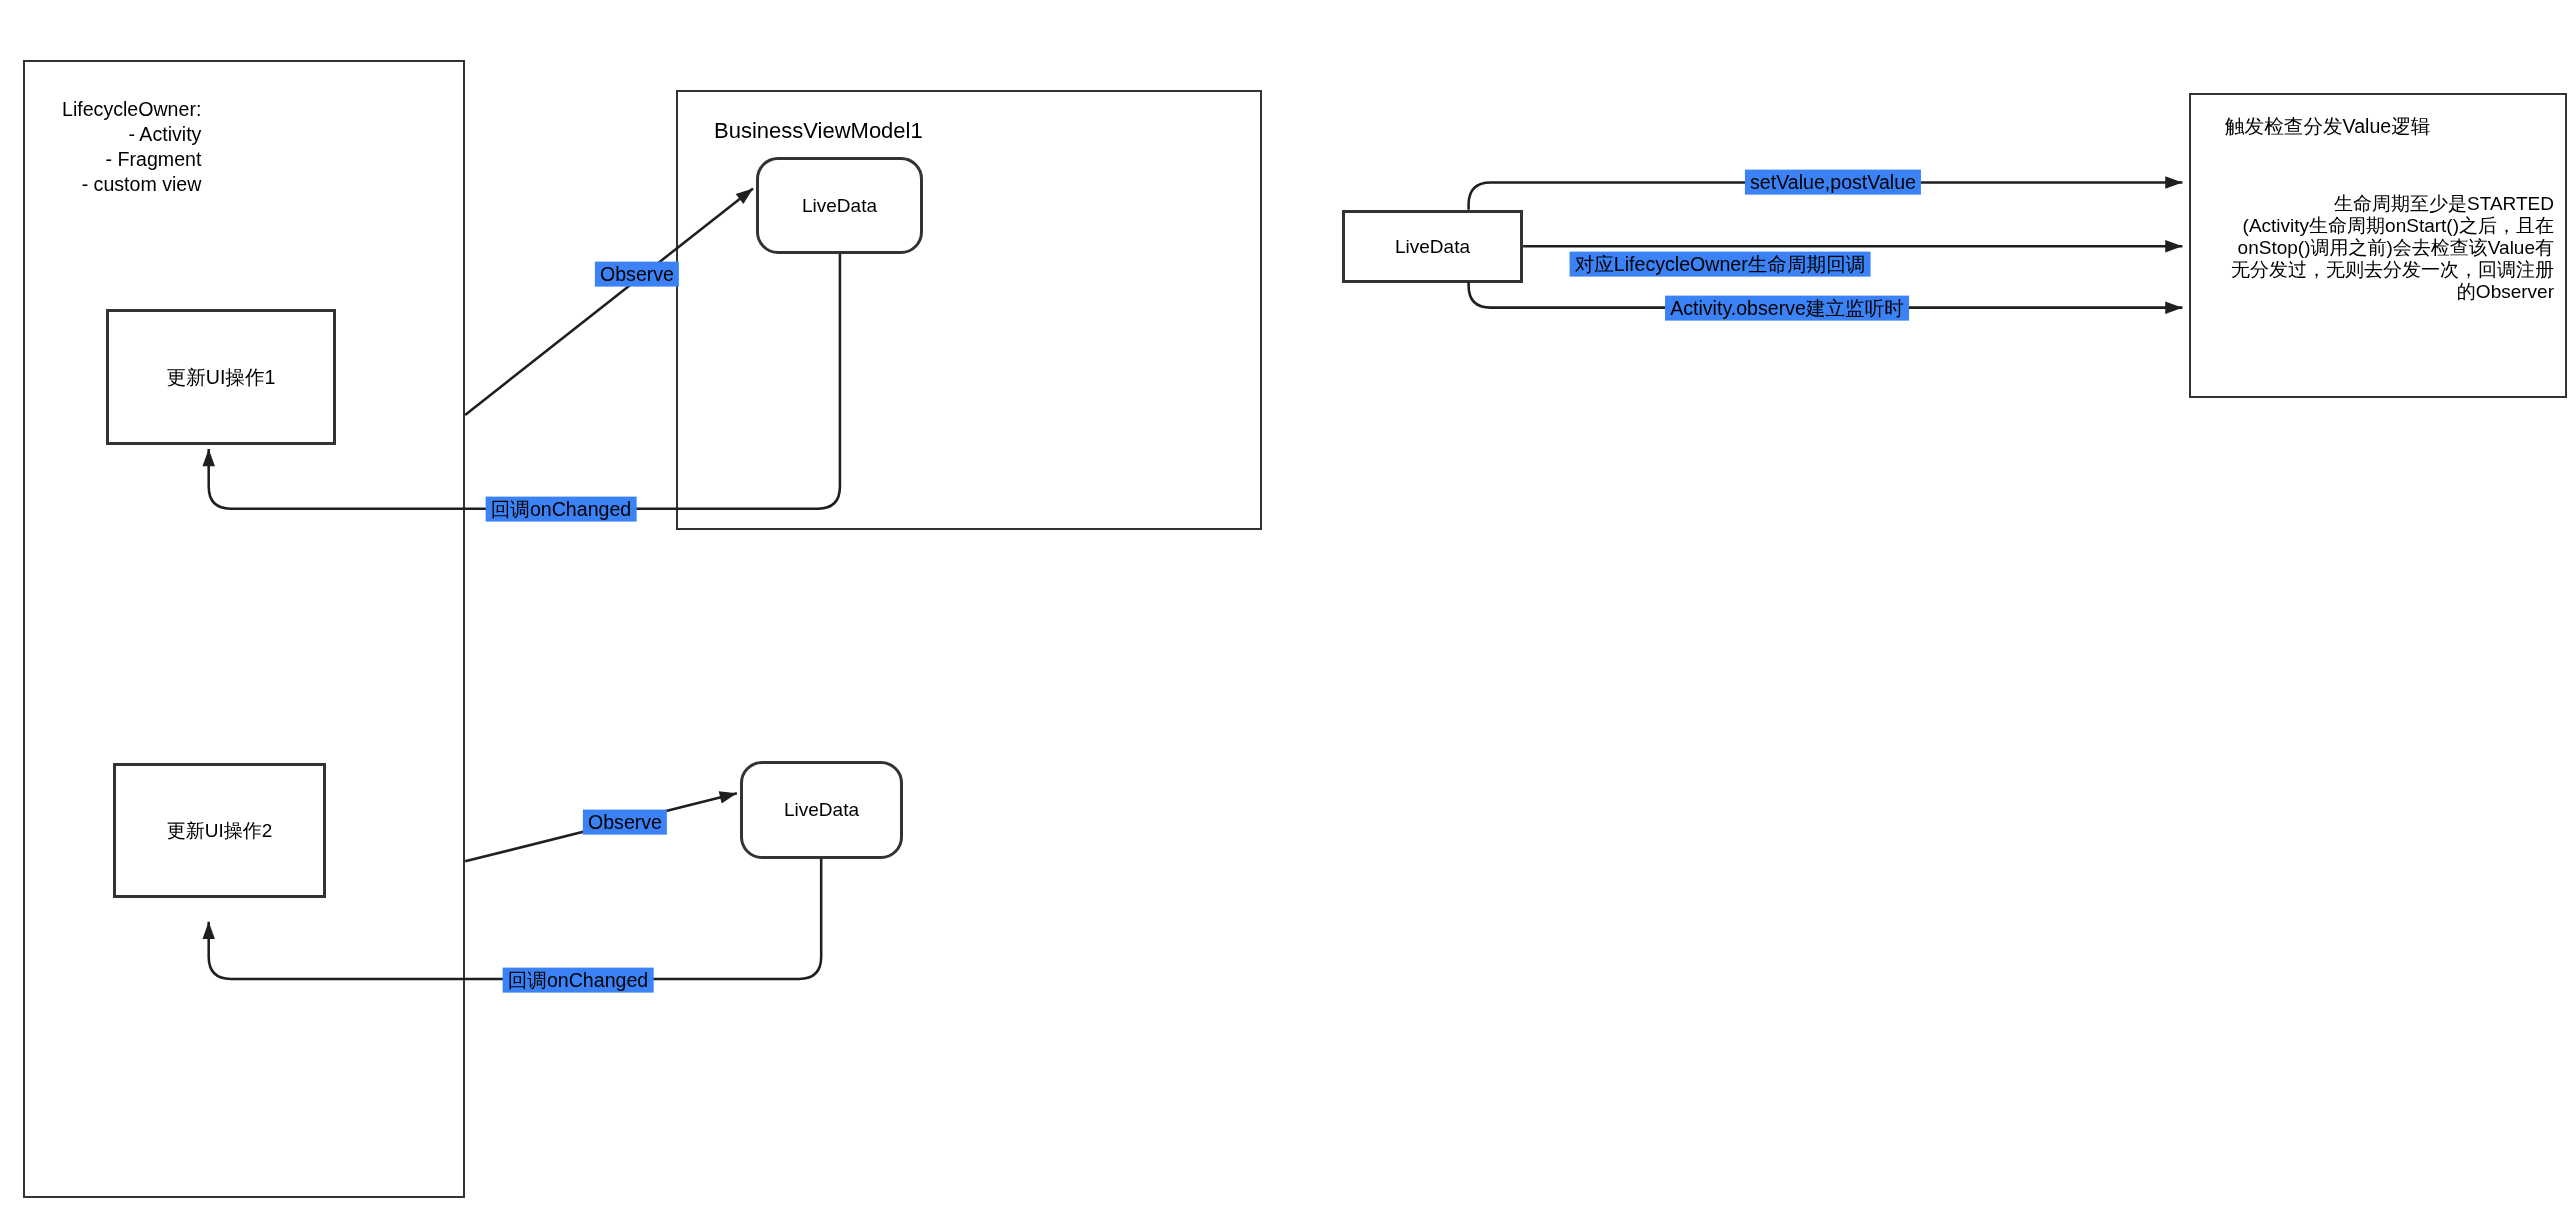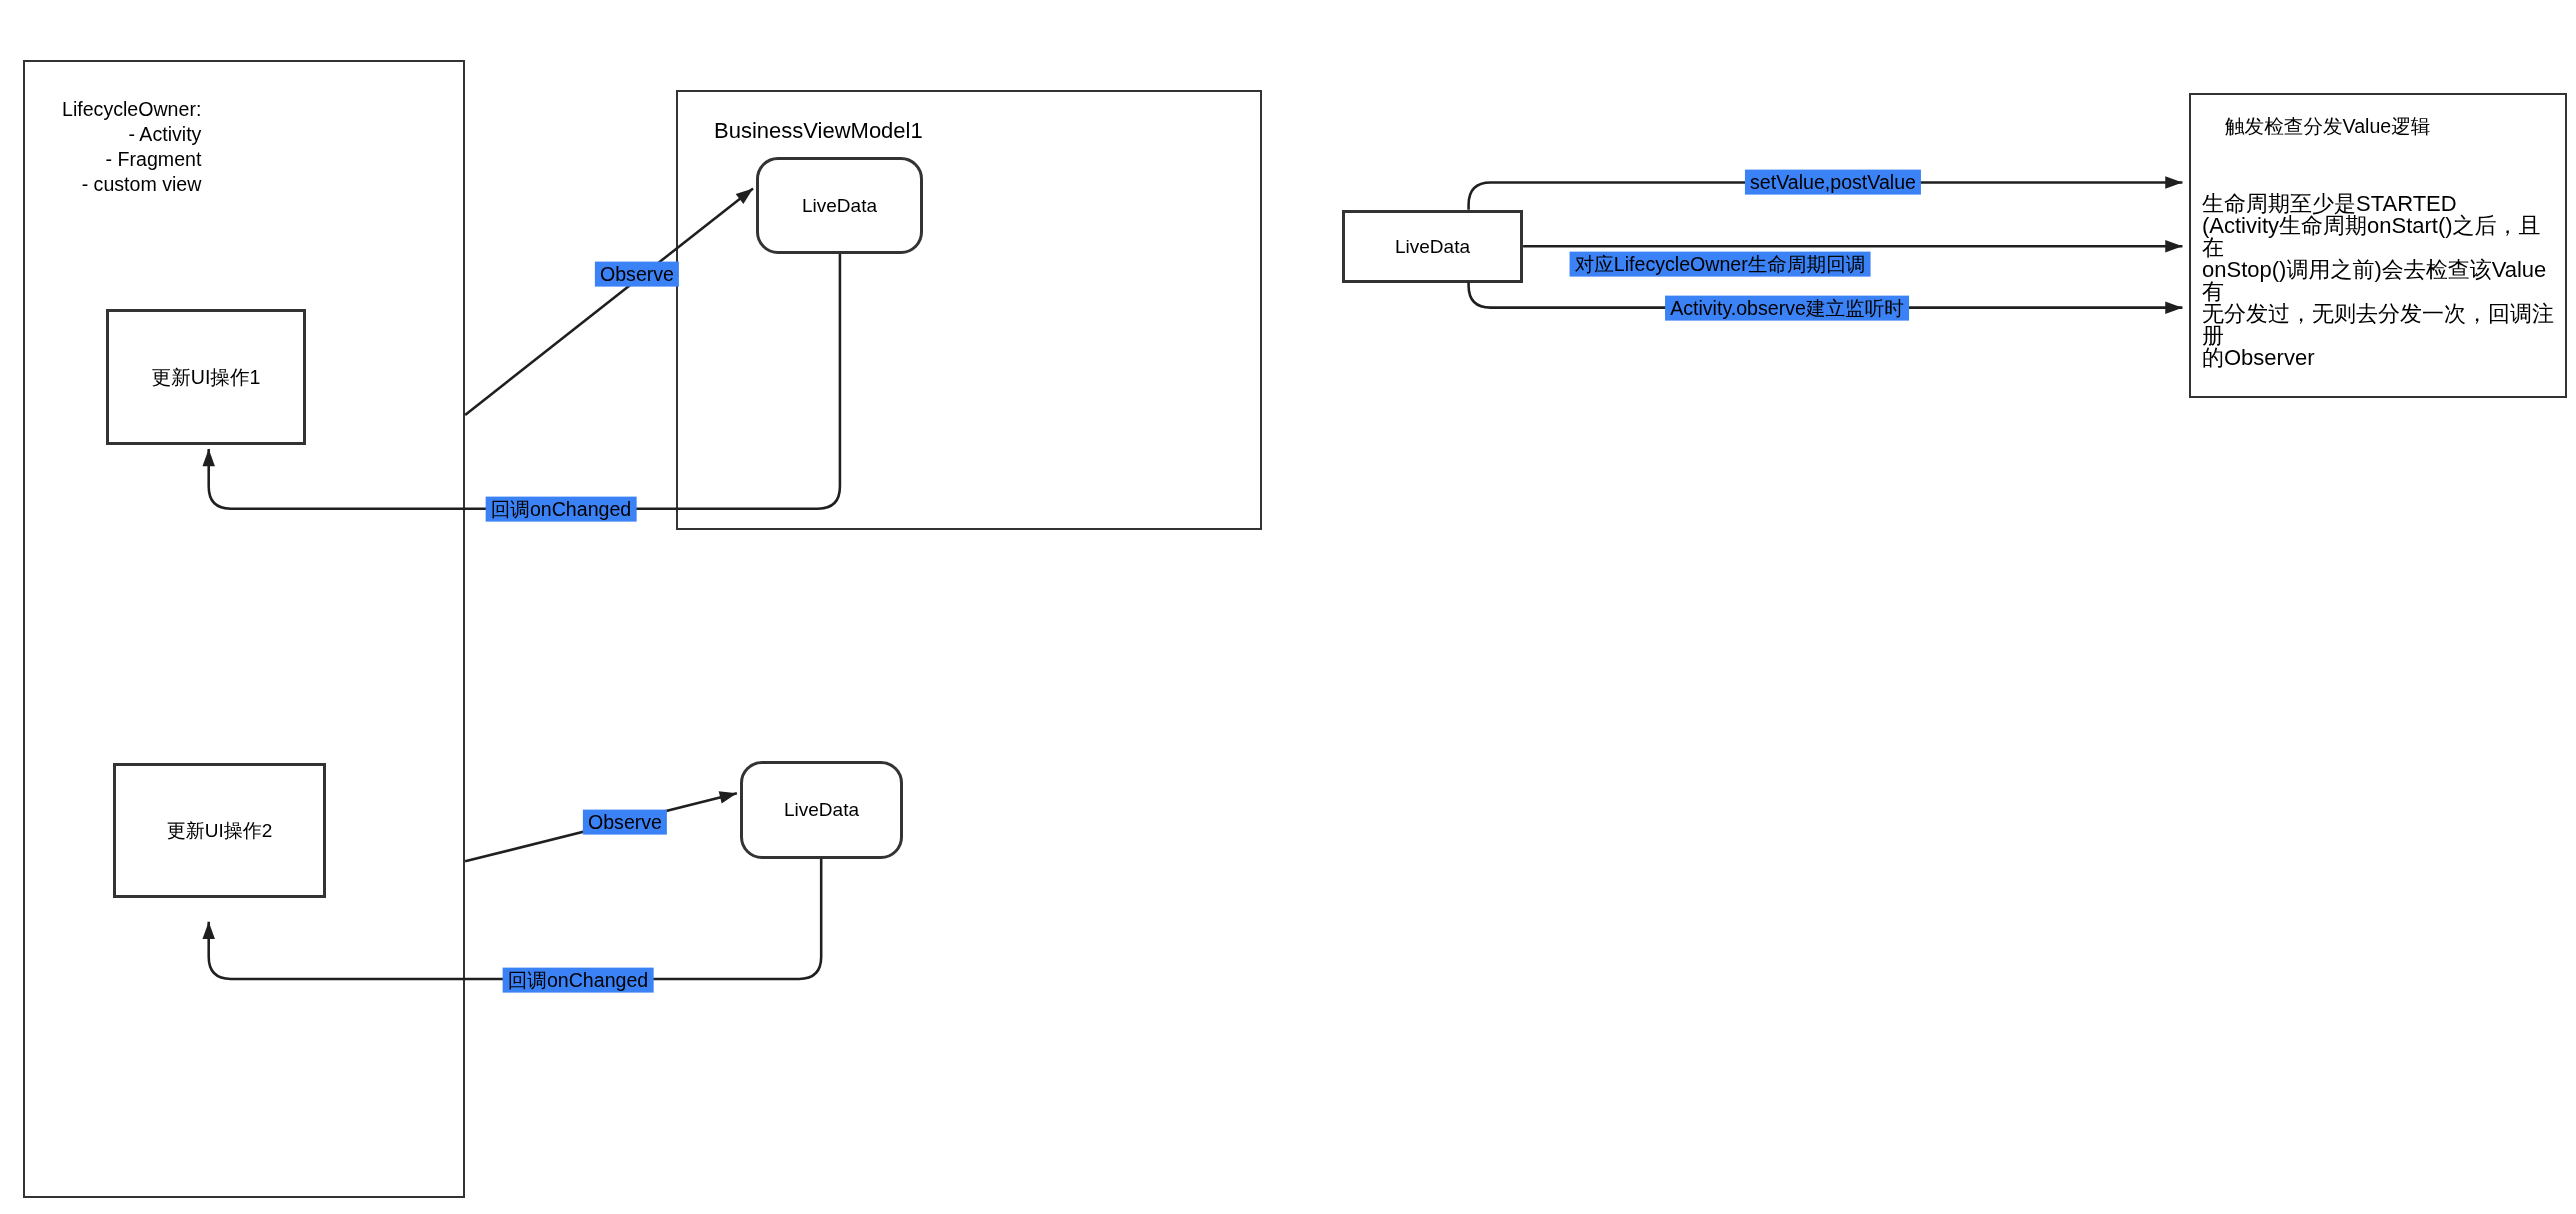--- a/index.html
+++ b/index.html
@@ -9,34 +9,34 @@
   }
   .box{position:absolute;box-sizing:border-box;background:#ffffff;}
   .b3{border:2.6px solid #333333;}
   .b4{border:3.4px solid #333333;}
   .rounded{border-radius:22px;}
   .center{display:flex;align-items:center;justify-content:center;}
 
   .lco{left:23px;top:60px;width:442px;height:1138px;text-align:right;}
   .lco-text{position:absolute;left:37px;top:35px;font-size:19.6px;line-height:25px;white-space:pre-wrap;}
 
-  .ui1{left:106px;top:309px;width:200px;height:136px;font-size:19.6px;text-align:right;}
+  .ui1{left:106px;top:309px;width:230px;height:136px;font-size:19.6px;text-align:right;}
   .ui2{left:113px;top:763px;width:213px;height:135px;font-size:19px;}
 
   .bvm1{left:676px;top:90px;width:586px;height:440px;}
   .bvm2{left:676px;top:663px;width:586px;height:504px;}
   .bvm-title{position:absolute;left:36px;top:25.6px;font-size:22px;white-space:nowrap;}
 
   .ld1{left:756px;top:157px;width:167px;height:97px;font-size:19px;}
   .ld2{left:740px;top:761px;width:163px;height:98px;font-size:19px;}
   .ldsrc{left:1342px;top:210px;width:181px;height:73px;font-size:19px;}
 
   .dispatch{left:2189px;top:93px;width:378px;height:305px;}
   .dispatch-title{margin:18px 0 16px 34px;font-size:19.6px;white-space:nowrap;}
-  .dispatch-body{margin-top:53px;padding:0 11px;font-size:22px;line-height:22px;text-align:left;white-space:pre-line;}
+  .dispatch-body{margin-top:53px;padding:0 11px;font-size:19px;line-height:22px;text-align:right;white-space:pre-line;}
 
   svg.wires{position:absolute;left:0;top:0;pointer-events:none;}
   .wire{stroke:#1f1f1f;stroke-width:3px;fill:none;}
 
   .chip{
     position:absolute;transform:translate(-50%,-50%);
     background:#3b82f6;padding:0.9px 5.1px;font-size:19.6px;white-space:nowrap;line-height:23px;
   }
 </style>
 </head>

